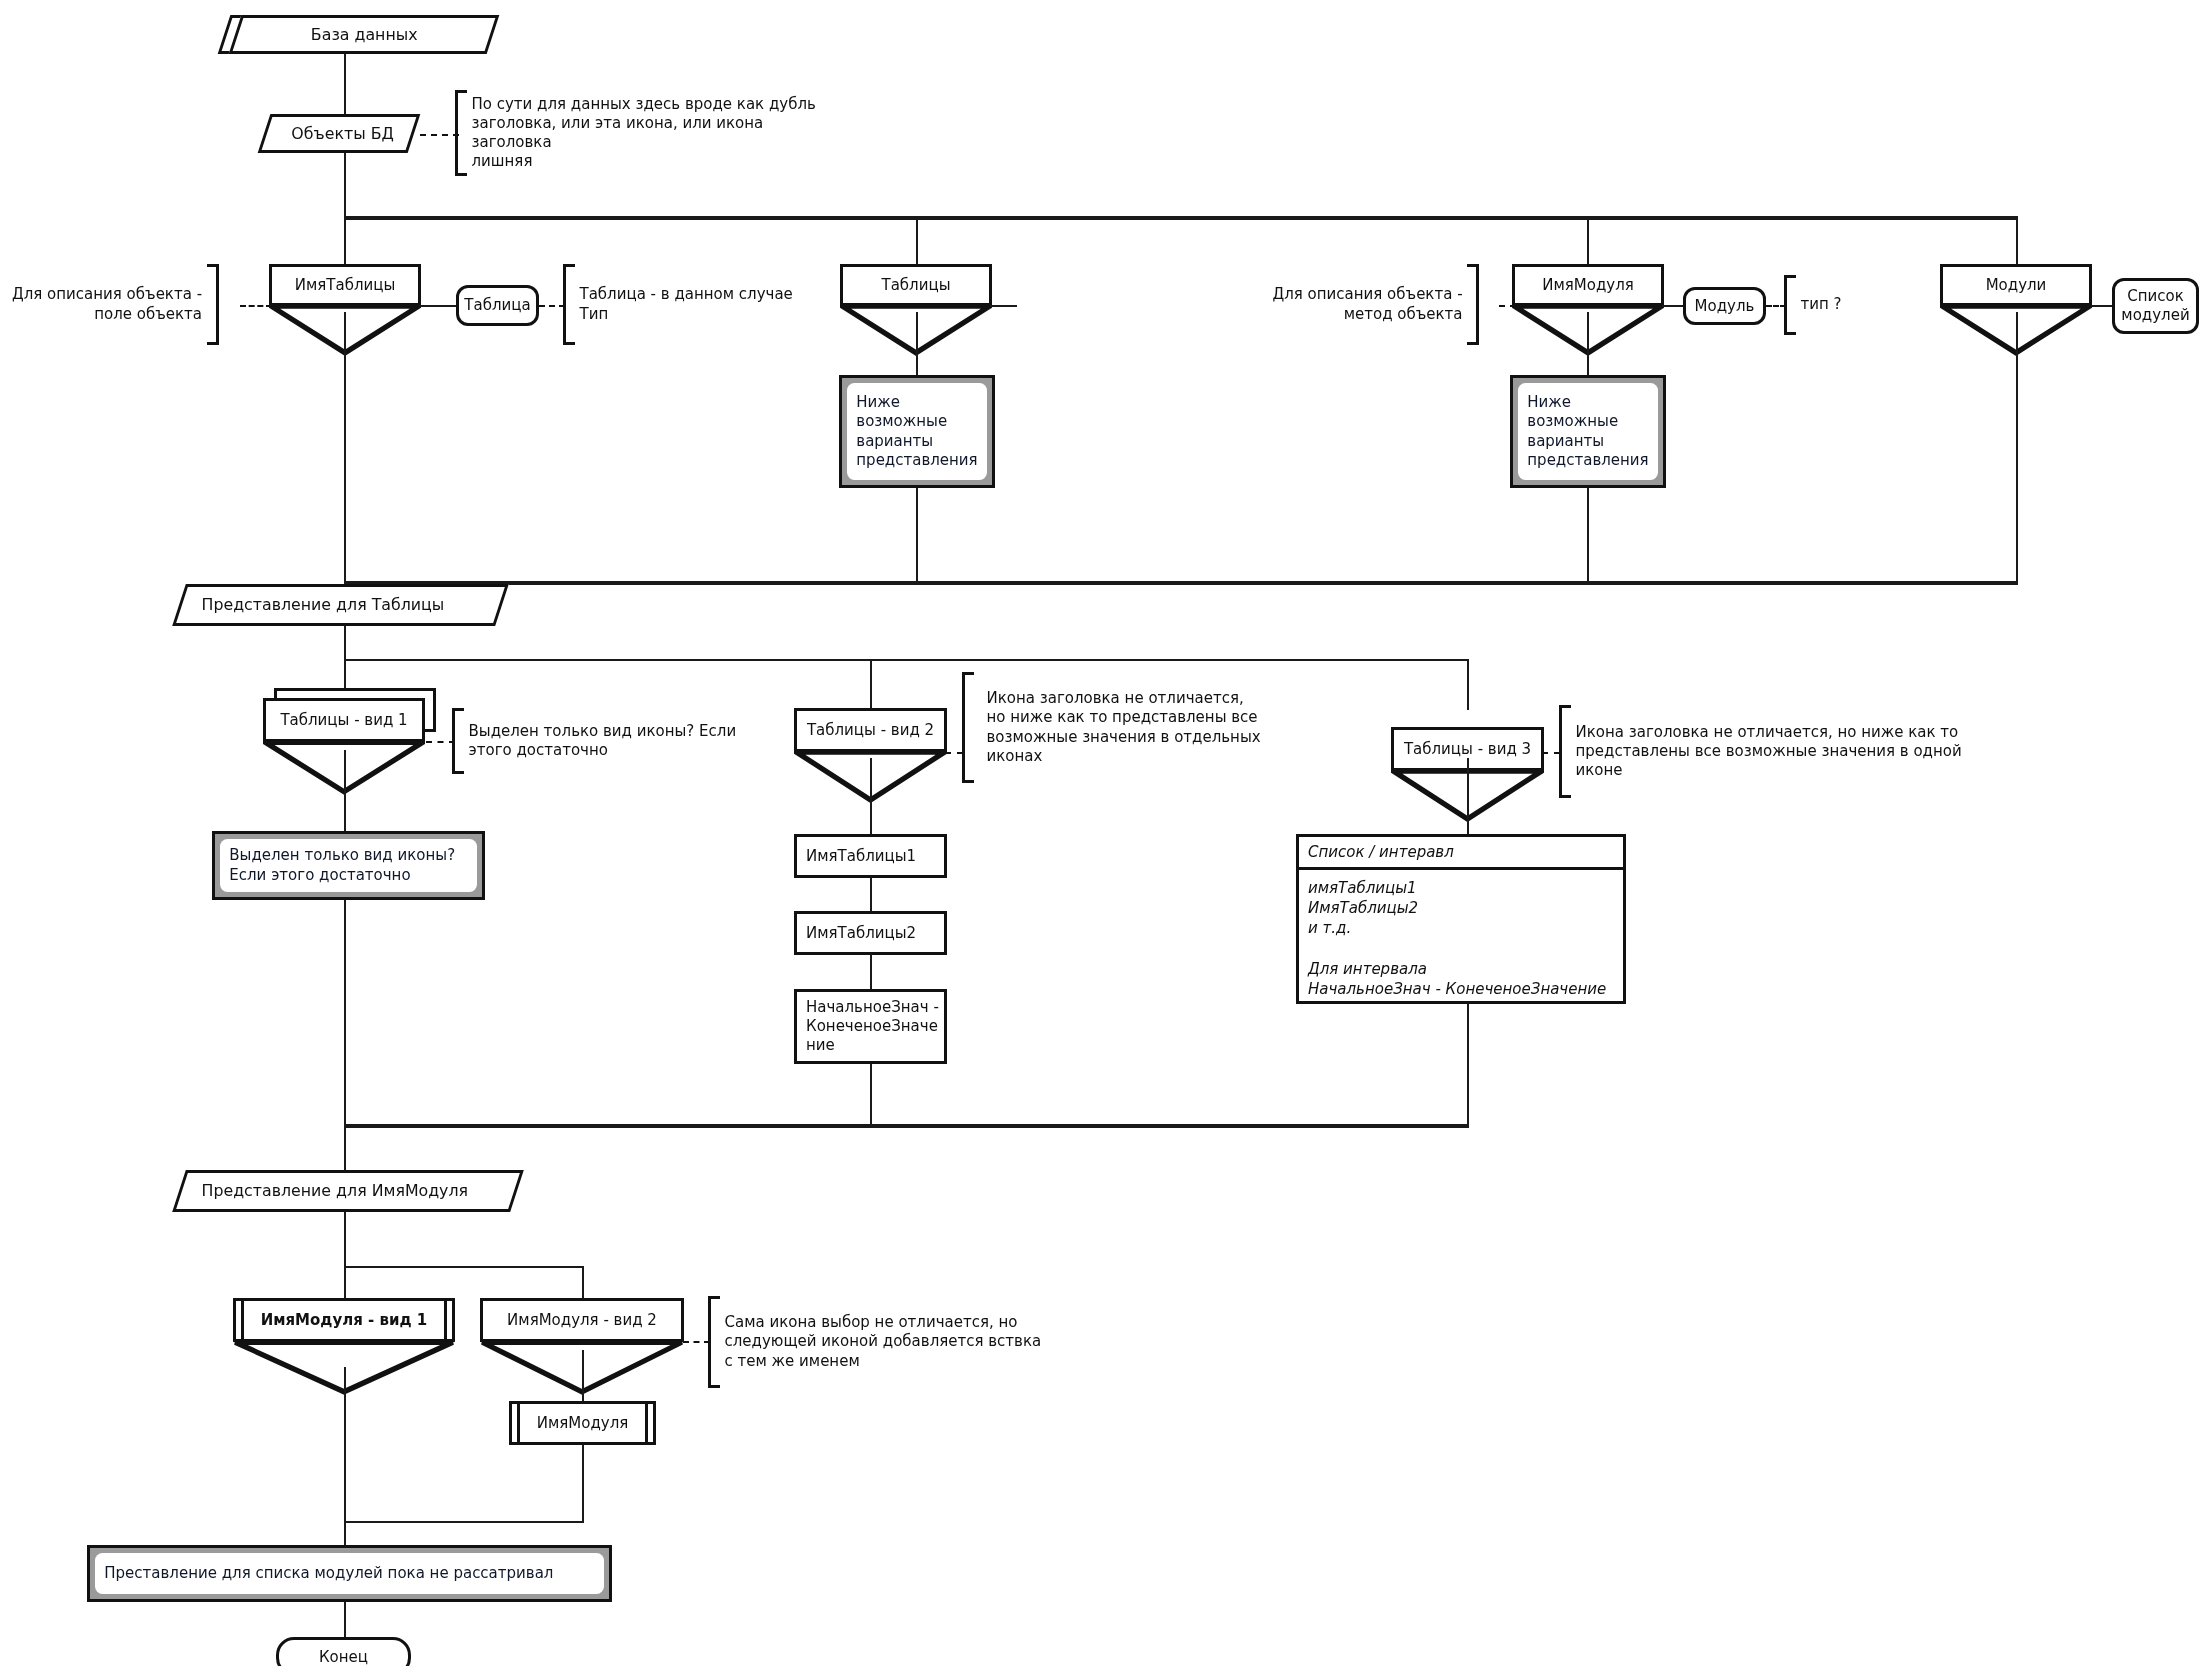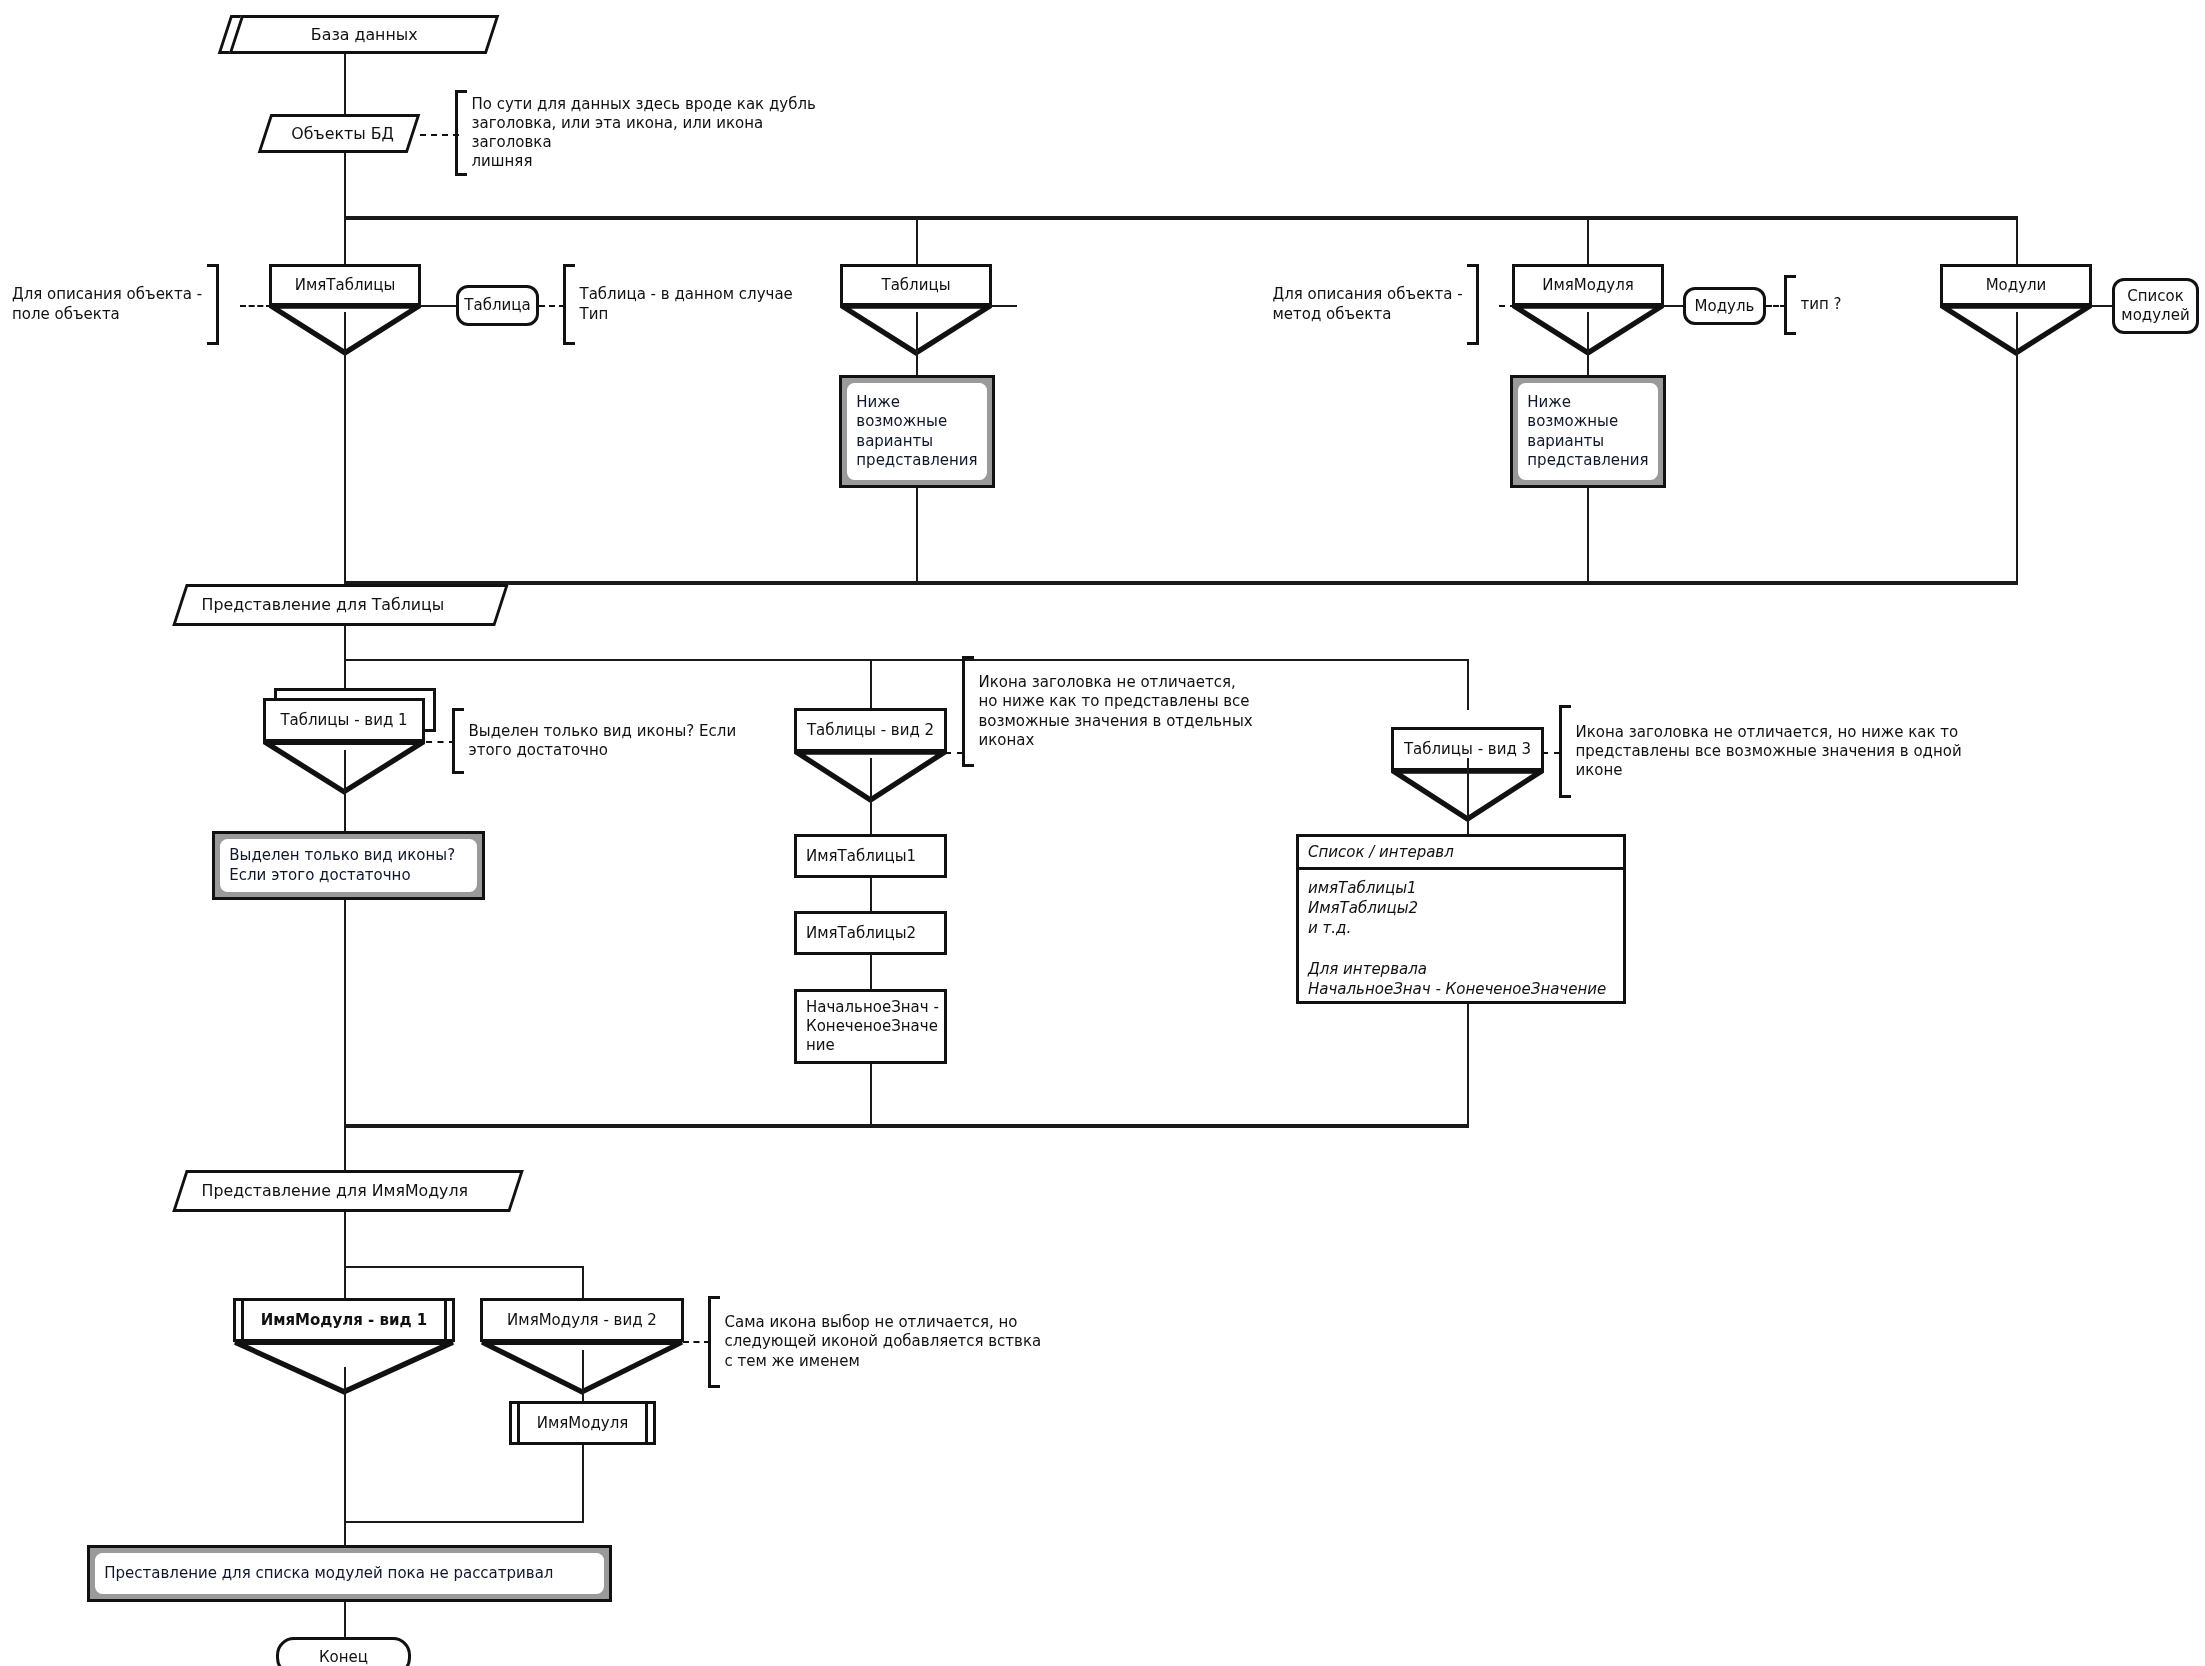--- a/index.html
+++ b/index.html
@@ -202,21 +202,21 @@
   .annot .atext {
     font-size: 15px;
     color: #111;
     line-height: 1.28;
     padding: 0 4.5px;
     display: flex;
     align-items: center;
     white-space: pre-line;
   }
   .annot.left-text { }
-  .annot.left-text .atext { justify-content: flex-end; }
+  .annot.left-text .atext { text-align: right; justify-content: flex-end; }
 
   
   .classbox {
     position: absolute;
     border: 3px solid #111;
     background: #fff;
     box-sizing: border-box;
     display: flex;
     flex-direction: column;
   }
@@ -437,21 +437,21 @@
   <div class="funnel" style="left:794px; top:708px; width:153px; height:95px;">
     <div class="head" style="width:153px; height:44px;">
       <span>Таблицы - вид 2</span>
     </div>
     <svg class="tri" style="top:41px;" width="153" height="54" viewBox="0 0 204 72">
       <polygon points="3,4 201,4 102,68" fill="#ffffff" stroke="#111111" stroke-width="7"></polygon>
     </svg>
   </div>
 
   <div class="dash-h" style="left:945px; top:752px; width:18px;"></div>
-  <div class="annot" style="left:962px; top:656px; width:312px; height:111px;">
+  <div class="annot" style="left:962px; top:672px; width:312px; height:111px;gap:8px;">
     <div class="bracket"></div>
     <div class="atext">Икона заголовка не отличается,
 но ниже как то представлены все
 возможные значения в отдельных
 иконах</div>
   </div>
 
   <div class="line-v thin" style="left:870px; top:758px; height:83px;"></div>
 
   <div class="rect" style="left:794px; top:834px; width:153px; height:44px;">

